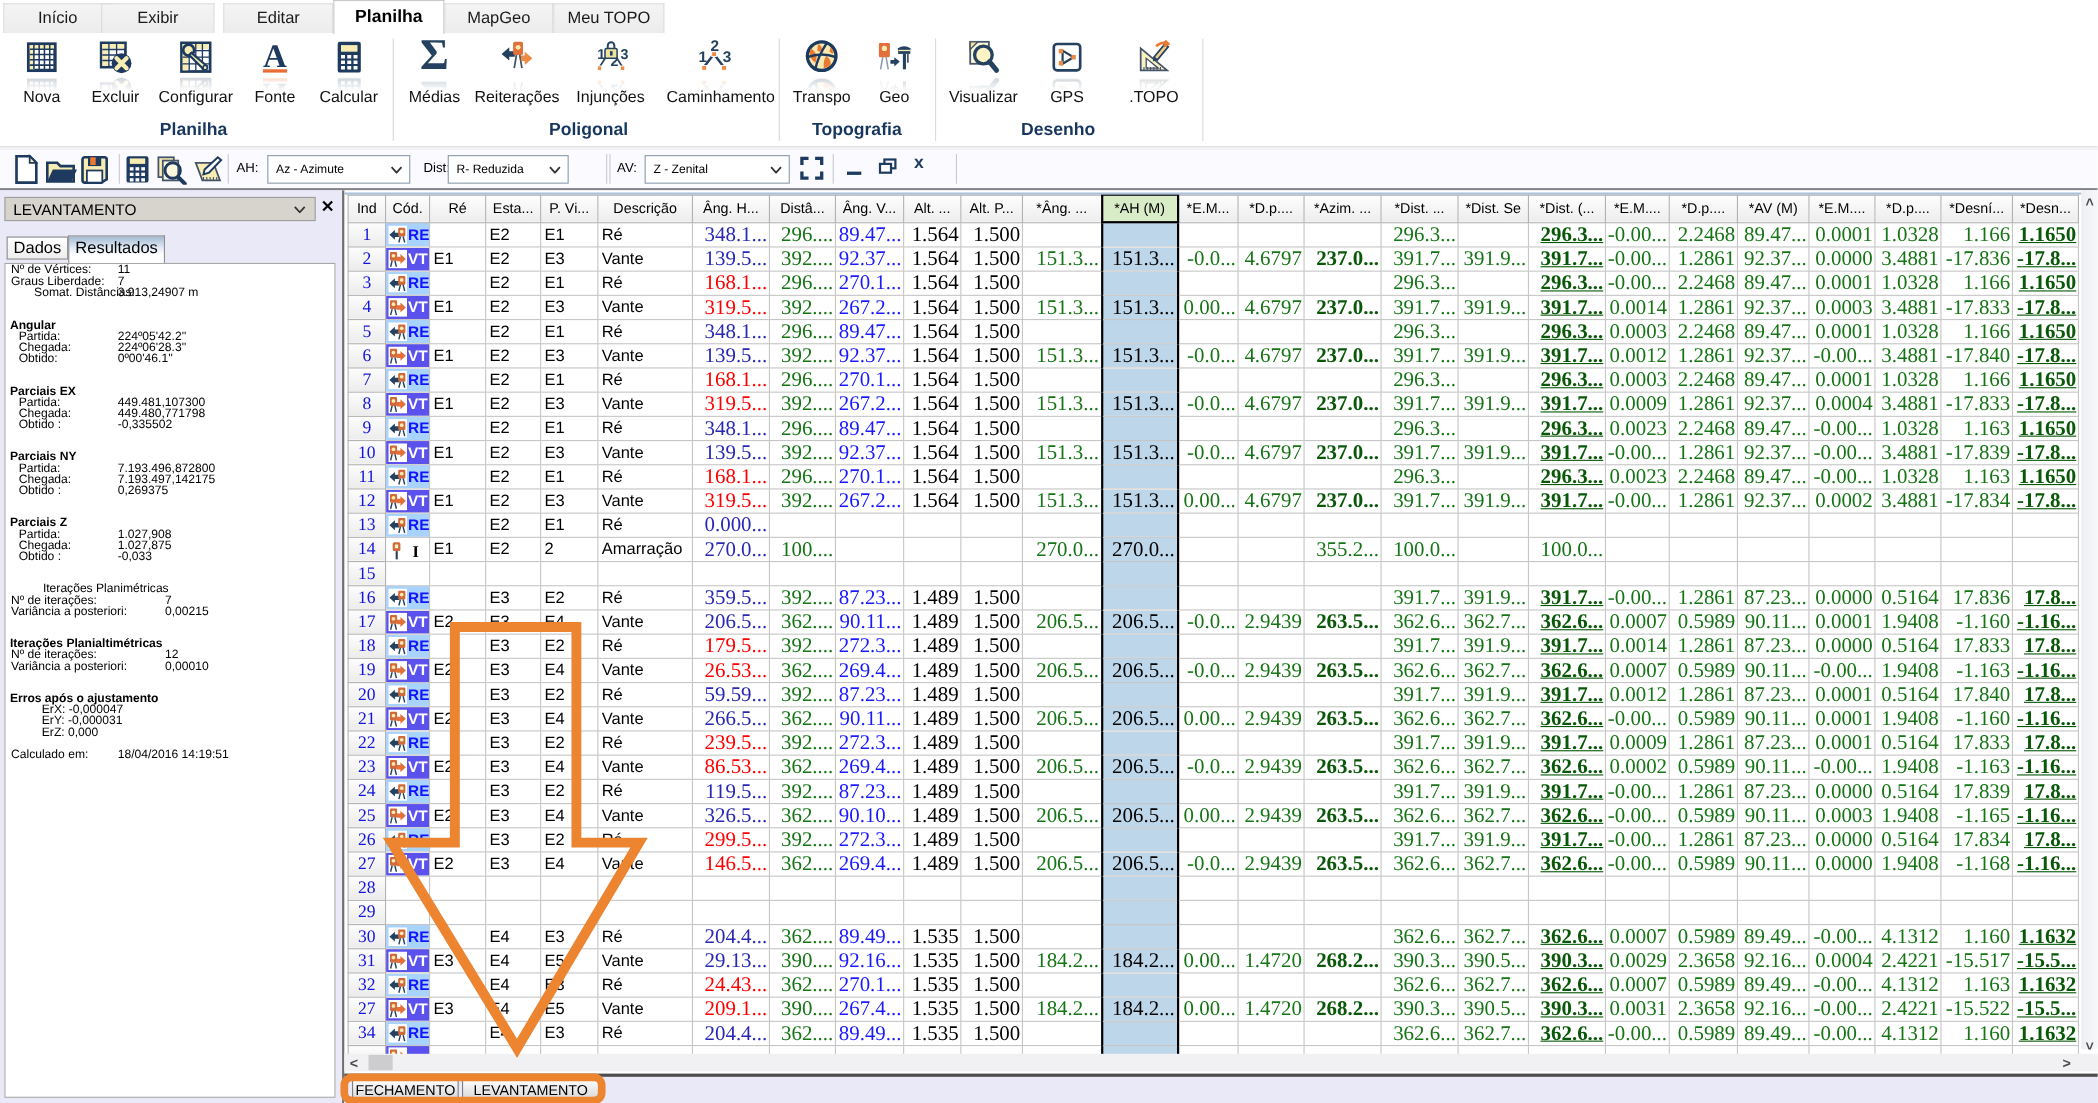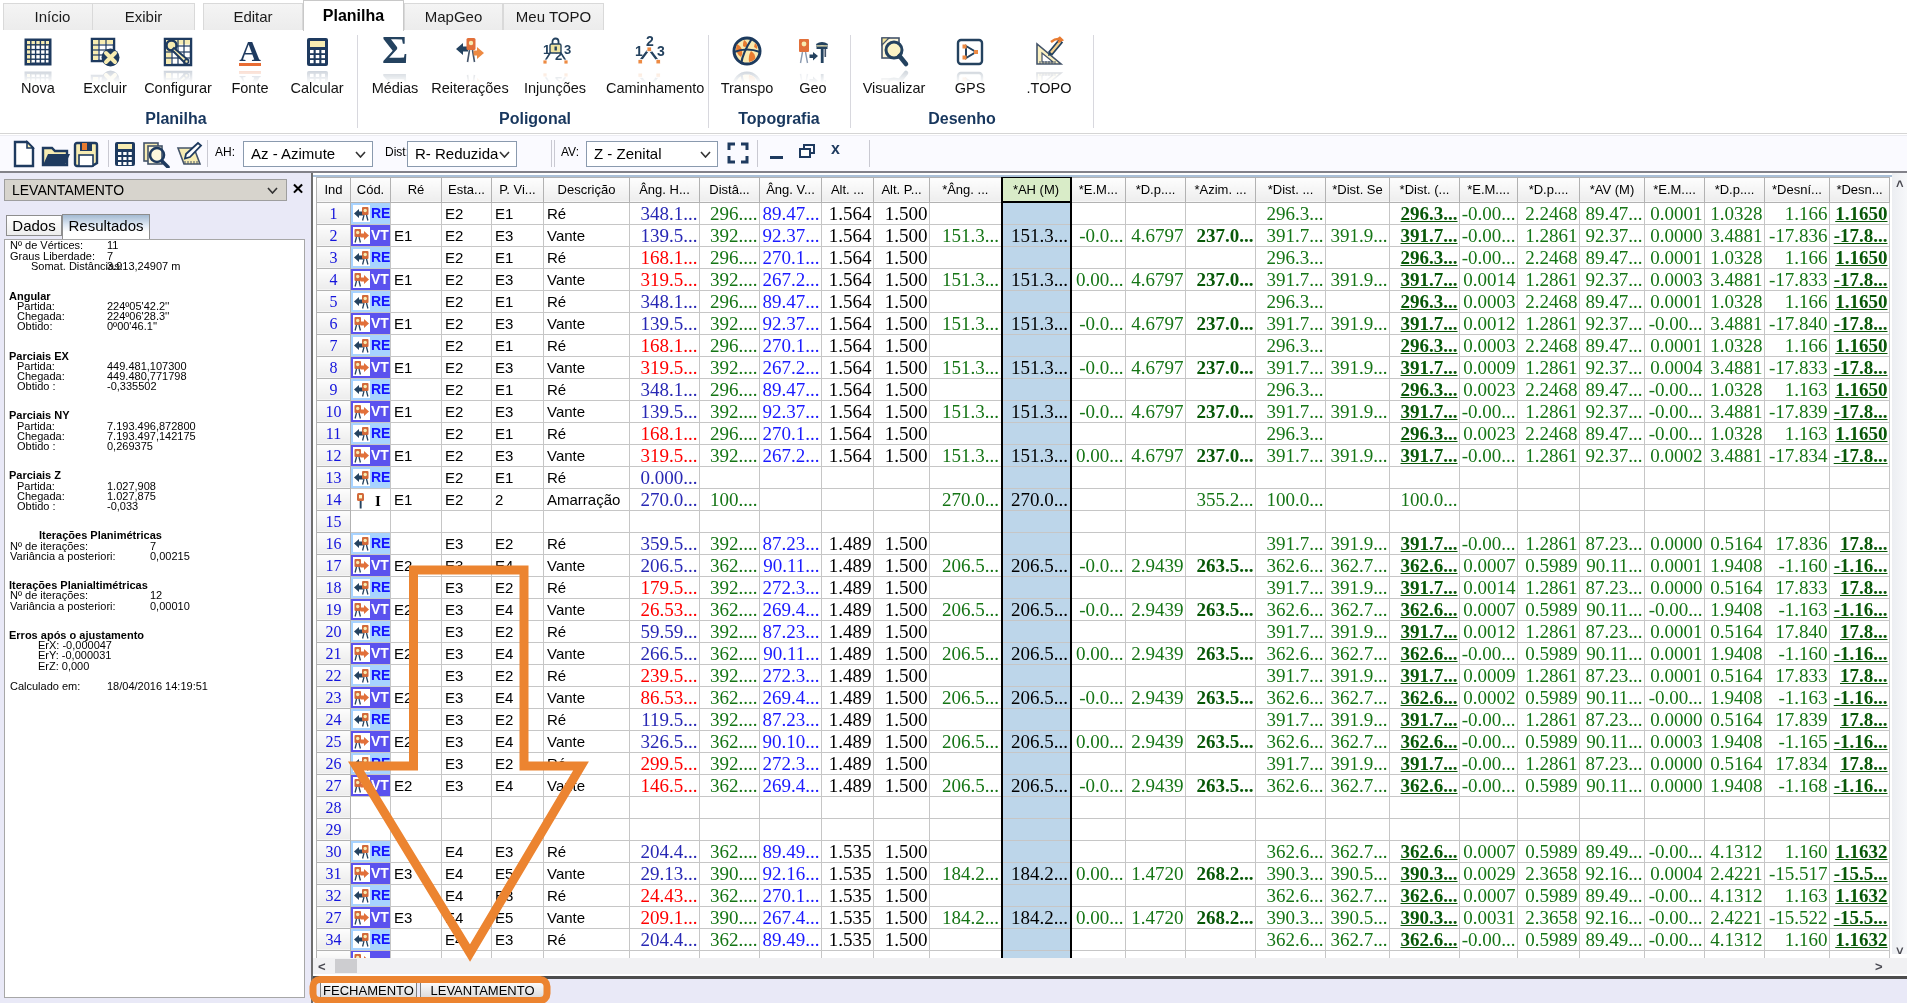--- a/index.html
+++ b/index.html
@@ -23,21 +23,21 @@
 .rbtn .lbl{display:block;margin-top:8px;font-size:14.5px;color:#111;white-space:nowrap;}
 .rgrp{position:absolute;top:80px;font-size:16px;font-weight:bold;color:#17365d;text-align:center;white-space:nowrap;}
 .rsep{position:absolute;top:5px;width:1px;height:93px;background:#d8d8de;}
 
 
 #toolbar{position:absolute;left:0;top:135px;width:1907px;height:38px;background:#fafaff;
  border-top:1px solid #ececf2;border-bottom:2px solid #82828a;}
 .tsep{position:absolute;top:4px;width:1px;height:27px;background:#c9c9d2;}
 .tlabel{position:absolute;top:9px;font-size:12px;color:#000;}
 .tdrop{position:absolute;top:5px;height:26px;background:#fff;border:1px solid #8a9aae;
- font-size:15px;color:#000;line-height:24px;padding-left:7px;}
+ font-size:11px;color:#000;line-height:24px;padding-left:7px;}
 .tdrop .chev{position:absolute;right:6px;top:9px;line-height:0;}
 .ticon{position:absolute;top:4px;}
 
 
 #leftpanel{position:absolute;left:0;top:173px;width:311px;height:830px;background:#e9e9f7;}
 #lpdrop{position:absolute;left:4px;top:6px;width:283px;height:22px;background:#d7d4cd;
  border:1px solid #9e9e9e;font-size:14px;color:#000;line-height:20px;padding-left:7px;}
 #lpdrop .chev{position:absolute;right:8px;top:7px;line-height:0;}
 #lpx{position:absolute;left:290px;top:8px;width:16px;height:16px;font-size:15px;font-weight:bold;color:#000;text-align:center;line-height:16px;}
 .lptab{position:absolute;font-size:15px;color:#000;text-align:center;border:1px solid #8e8e8e;}
@@ -356,21 +356,21 @@
       <div class="lv" style="left:107px;top:256.6px;">7.193.497,142175</div>
       <div class="ln" style="left:17px;top:266.7px;">Obtido :</div>
       <div class="lv" style="left:107px;top:266.7px;">0,269375</div>
       <div class="ln" style="left:9px;top:296.4px;font-weight:bold;">Parciais Z</div>
       <div class="ln" style="left:17px;top:306.5px;">Partida:</div>
       <div class="lv" style="left:107px;top:306.5px;">1.027,908</div>
       <div class="ln" style="left:17px;top:316.6px;">Chegada:</div>
       <div class="lv" style="left:107px;top:316.6px;">1.027,875</div>
       <div class="ln" style="left:17px;top:326.7px;">Obtido :</div>
       <div class="lv" style="left:107px;top:326.7px;">-0,033</div>
-      <div class="ln" style="left:9px;top:356.4px;font-weight:bold;padding-left:30px;">Iterações Planimétricas</div>
+      <div class="ln" style="left:9px;top:356.4px;font-weight:normal;padding-left:30px;">Iterações Planimétricas</div>
       <div class="ln" style="left:10px;top:366.5px;">Nº de iterações:</div>
       <div class="lv" style="left:150px;top:366.5px;">7</div>
       <div class="ln" style="left:10px;top:376.6px;">Variância a posteriori:</div>
       <div class="lv" style="left:150px;top:376.6px;">0,00215</div>
       <div class="ln" style="left:9px;top:406.29999999999995px;font-weight:bold;">Iterações Planialtimétricas</div>
       <div class="ln" style="left:10px;top:416.4px;">Nº de iterações:</div>
       <div class="lv" style="left:150px;top:416.4px;">12</div>
       <div class="ln" style="left:10px;top:426.5px;">Variância a posteriori:</div>
       <div class="lv" style="left:150px;top:426.5px;">0,00010</div>
       <div class="ln" style="left:9px;top:456.20000000000005px;font-weight:bold;">Erros após o ajustamento</div>

